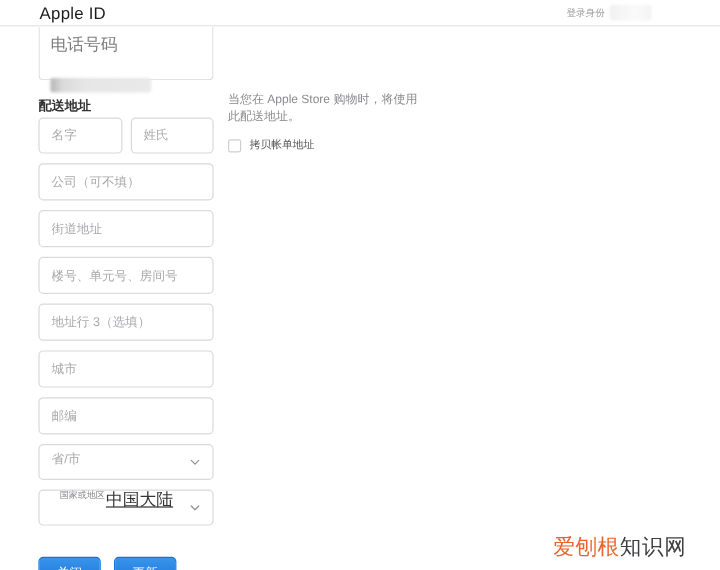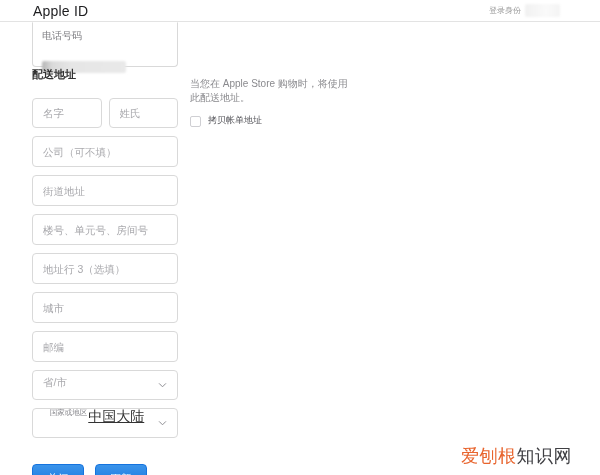--- a/index.html
+++ b/index.html
@@ -17,21 +17,21 @@
 
   
   .topbar {
     position: absolute;
     top: 0; left: 0; right: 0;
     height: 22px;
     border-bottom: 1px solid #e3e3e3;
     display: flex;
     align-items: center;
     justify-content: space-between;
-    padding: 0 40px 0 33px;
+    padding: 0 57px 0 33px;
     background: #fff;
   }
   .topbar-title {
     font-size: 14px;
     font-weight: 500;
     color: #1d1d1f;
     letter-spacing: .2px;
   }
   .topbar-right {
     display: flex;
@@ -57,37 +57,37 @@
     top: 22px;
     width: 146px;
     height: 45px;
     border: 1px solid #d9d9d9;
     border-top-color: transparent;
     border-radius: 0 0 4px 4px;
     padding: 6px 9px 0 9px;
     background: #fff;
   }
   .phone-label {
-    font-size: 10px;
+    font-size: 14px;
     color: #7c7c80;
     margin-bottom: 18px;
   }
   .redacted-value {
     width: 84px;
     height: 12px;
     border-radius: 2px;
     background: linear-gradient(90deg, #b5b5b5 0%, #dadada 12%, #e6e6e6 35%, #e9e9e9 100%);
     filter: blur(1.2px);
   }
 
   
   .section-title {
     position: absolute;
     left: 32px;
-    top: 67px;
+    top: 81px;
     font-size: 11px;
     font-weight: bold;
     color: #333;
   }
 
   
   .info-col {
     position: absolute;
     left: 190px;
     top: 77px;

